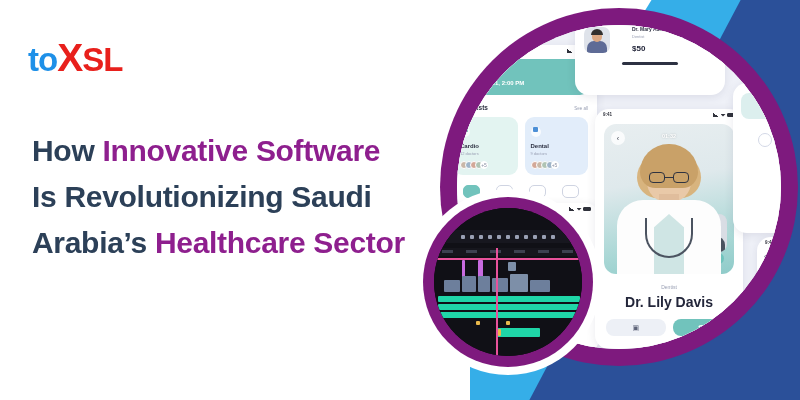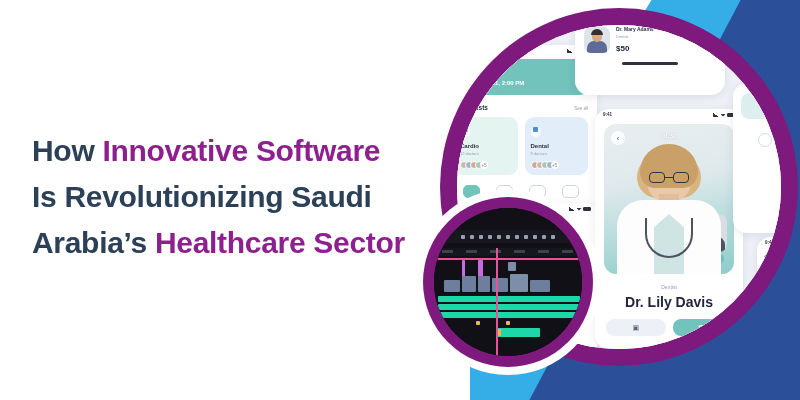--- a/index.html
+++ b/index.html
@@ -205,21 +205,21 @@
   .pd-chip { margin:10px 8px 0; height:26px; border-radius:8px;
     background:#DCEFEE; }
   .pd-round { margin:14px auto 0; width:14px; height:14px; border-radius:50%;
     border:1px solid #d3d8e6; }
   
   #phoneE { left:300px; top:212px; width:52px; height:120px; }
   .pe-back { margin:8px 0 0 7px; font-size:7px; color:#5d6378; }
 
   
   #feeCard { left:118px; top:-8px; width:150px; height:78px; }
-  .fee-row { display:flex; align-items:center; gap:6px; padding:9px 9px 0; }
+  .fee-row { display:flex; align-items:center; gap:22px; padding:9px 9px 0; }
   .fee-thumb { width:26px; height:26px; border-radius:7px; background:#dfe3ea;
     position:relative; overflow:hidden; }
   .ft-head{ position:absolute; left:50%; top:4px; transform:translateX(-50%);
     width:10px; height:11px; border-radius:5px; background:#dba884; }
   .ft-hair{ position:absolute; left:50%; top:2px; transform:translateX(-50%);
     width:12px; height:6px; border-radius:6px 6px 0 0; background:#32302f; }
   .ft-body{ position:absolute; left:50%; bottom:0; transform:translateX(-50%);
     width:20px; height:12px; border-radius:7px 7px 0 0; background:#5e6b96; }
   .fee-nm { font-size:5px; font-weight:bold; color:#2d3142; }
   .fee-role{ font-size:4px; color:#9aa0b4; margin-top:2px; }
@@ -264,20 +264,23 @@
 </head>
 <body>
 
 <div id="banner">
 
   <div class="bg-shapes">
     <div class="blue-dark"></div>
     <div class="blue-light"></div>
   </div>
 
+  <div class="logo">
+    <span class="lg-to">to</span><span class="lg-x">X</span><span class="lg-sl">SL</span>
+  </div>
 
   <h1 class="headline">
     <span class="ln">
       <span class="nv">How </span><span class="pp">Innovative Software</span>
     </span>
     <span class="ln">
       <span class="nv">Is Revolutionizing Saudi</span>
     </span>
     <span class="ln">
       <span class="nv">Arabia’s </span><span class="pp">Healthcare Sector</span>

